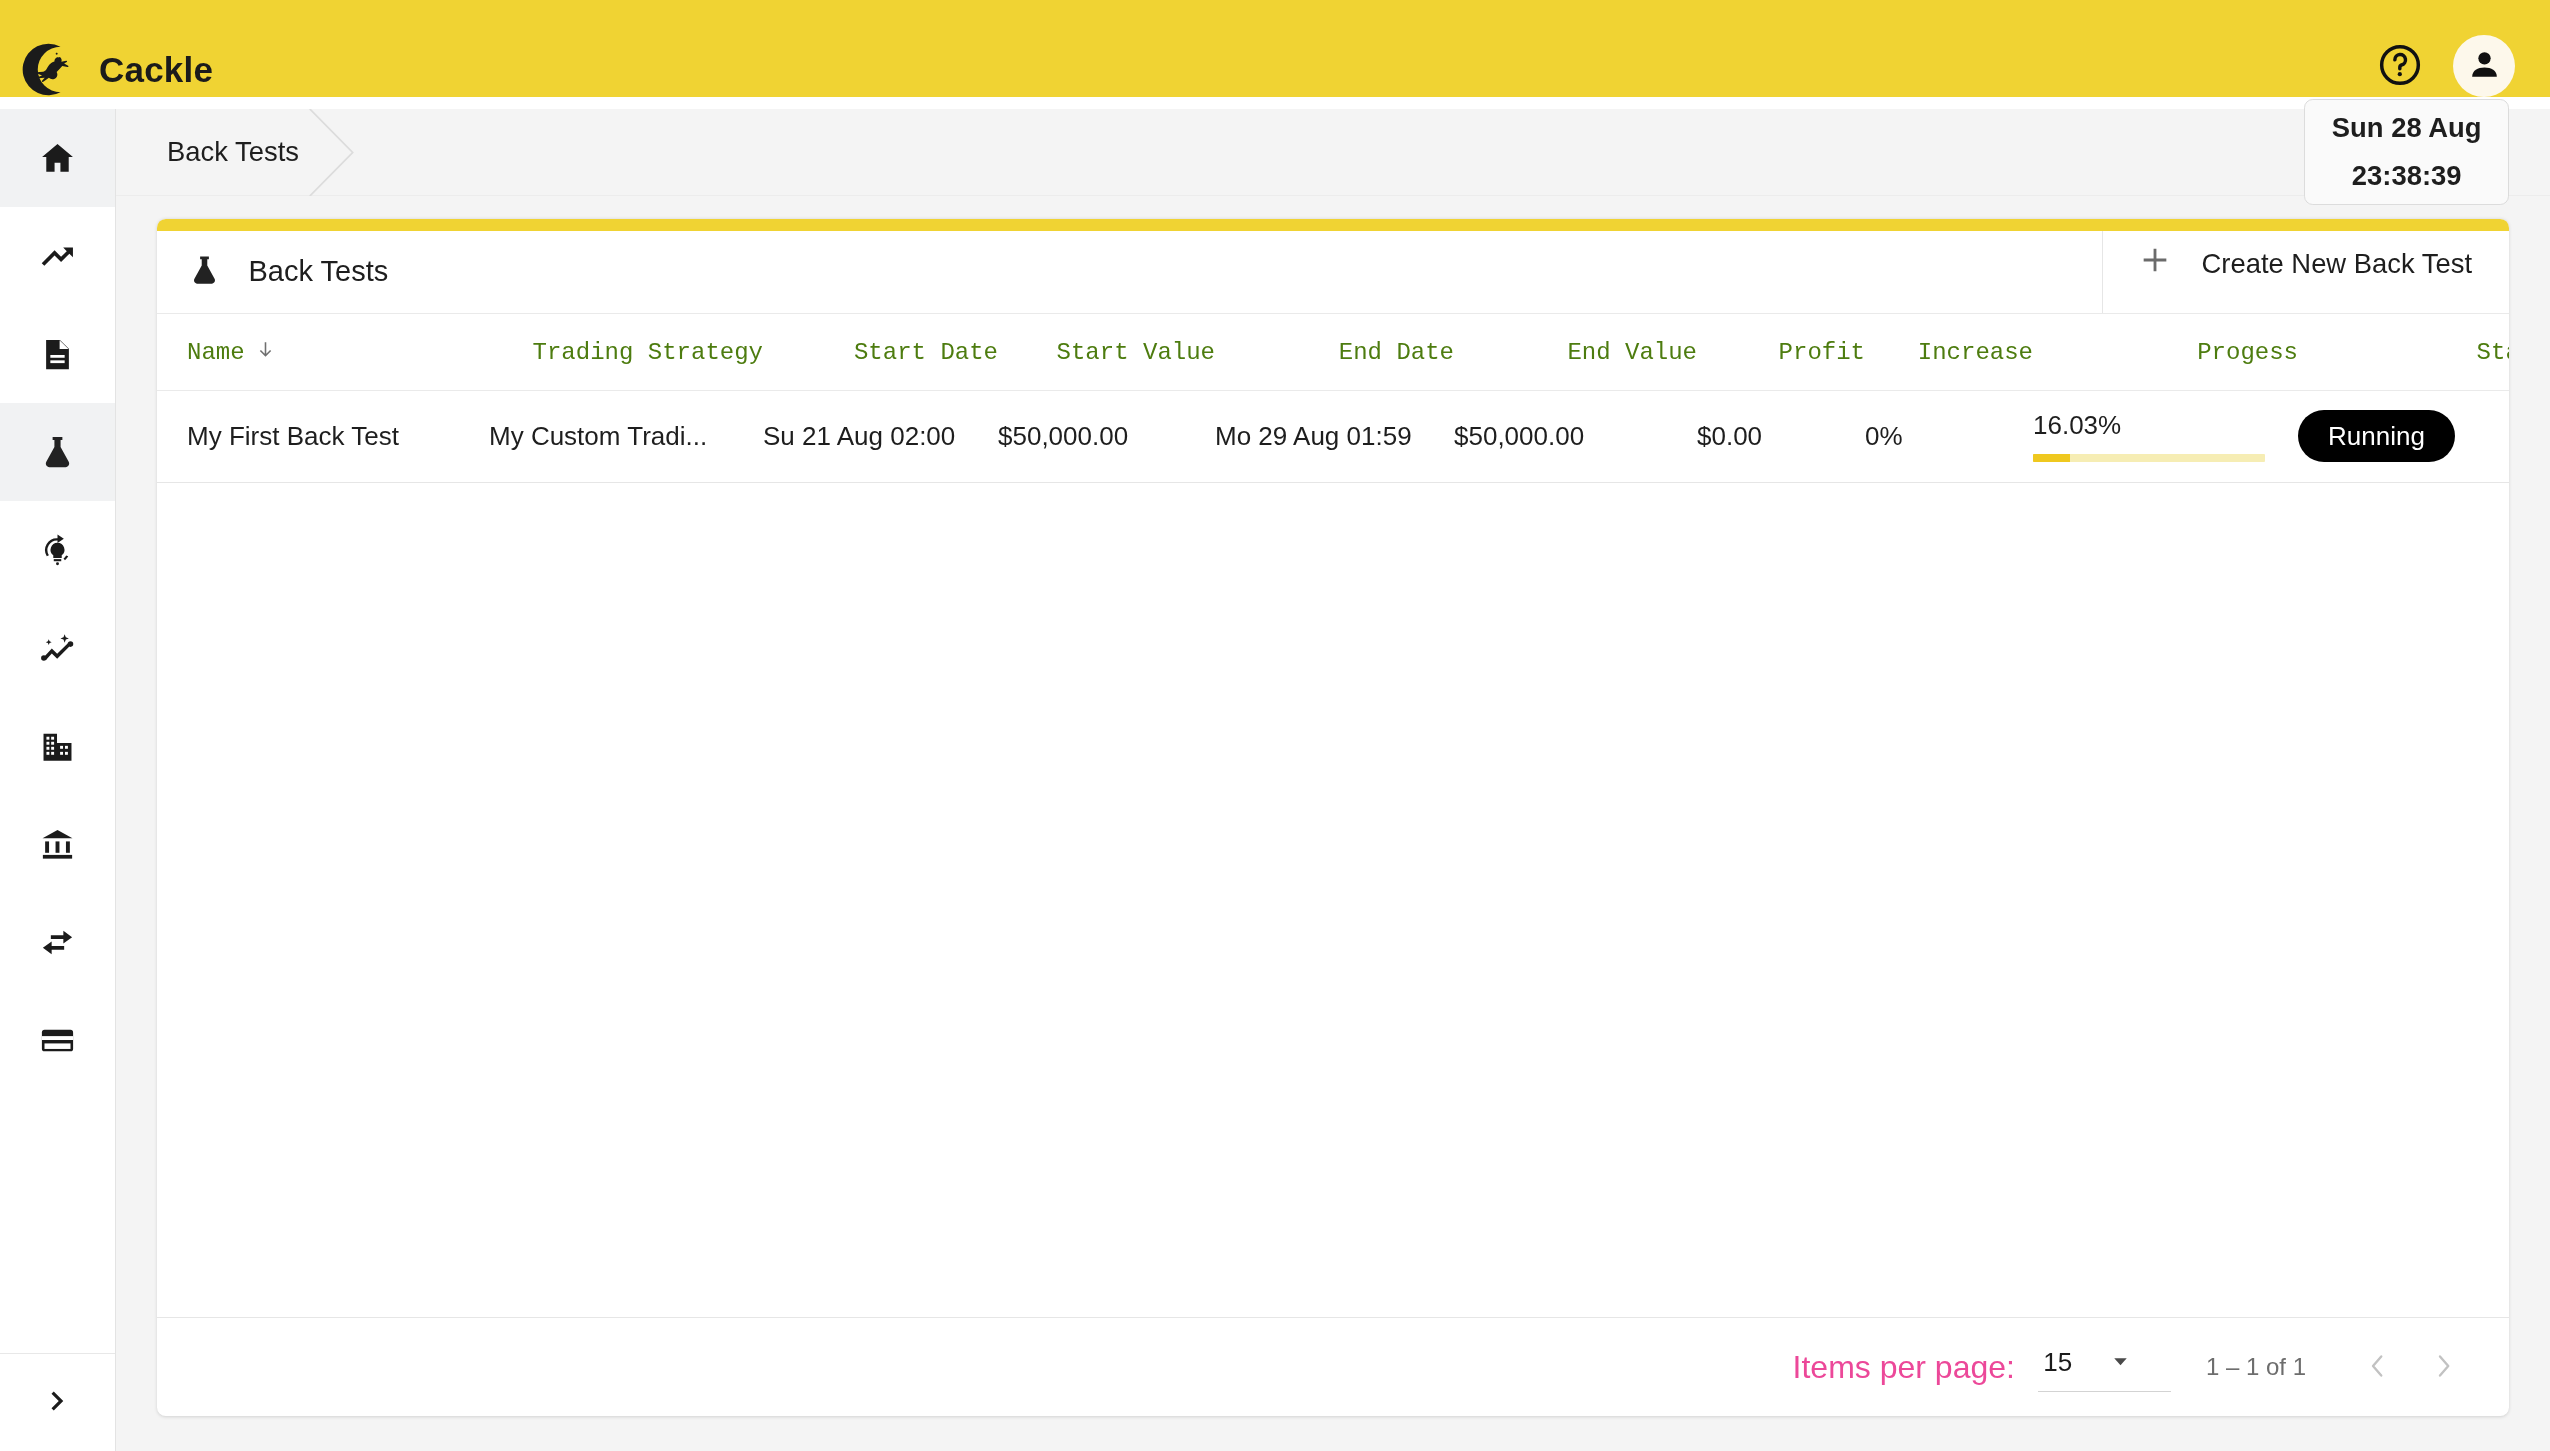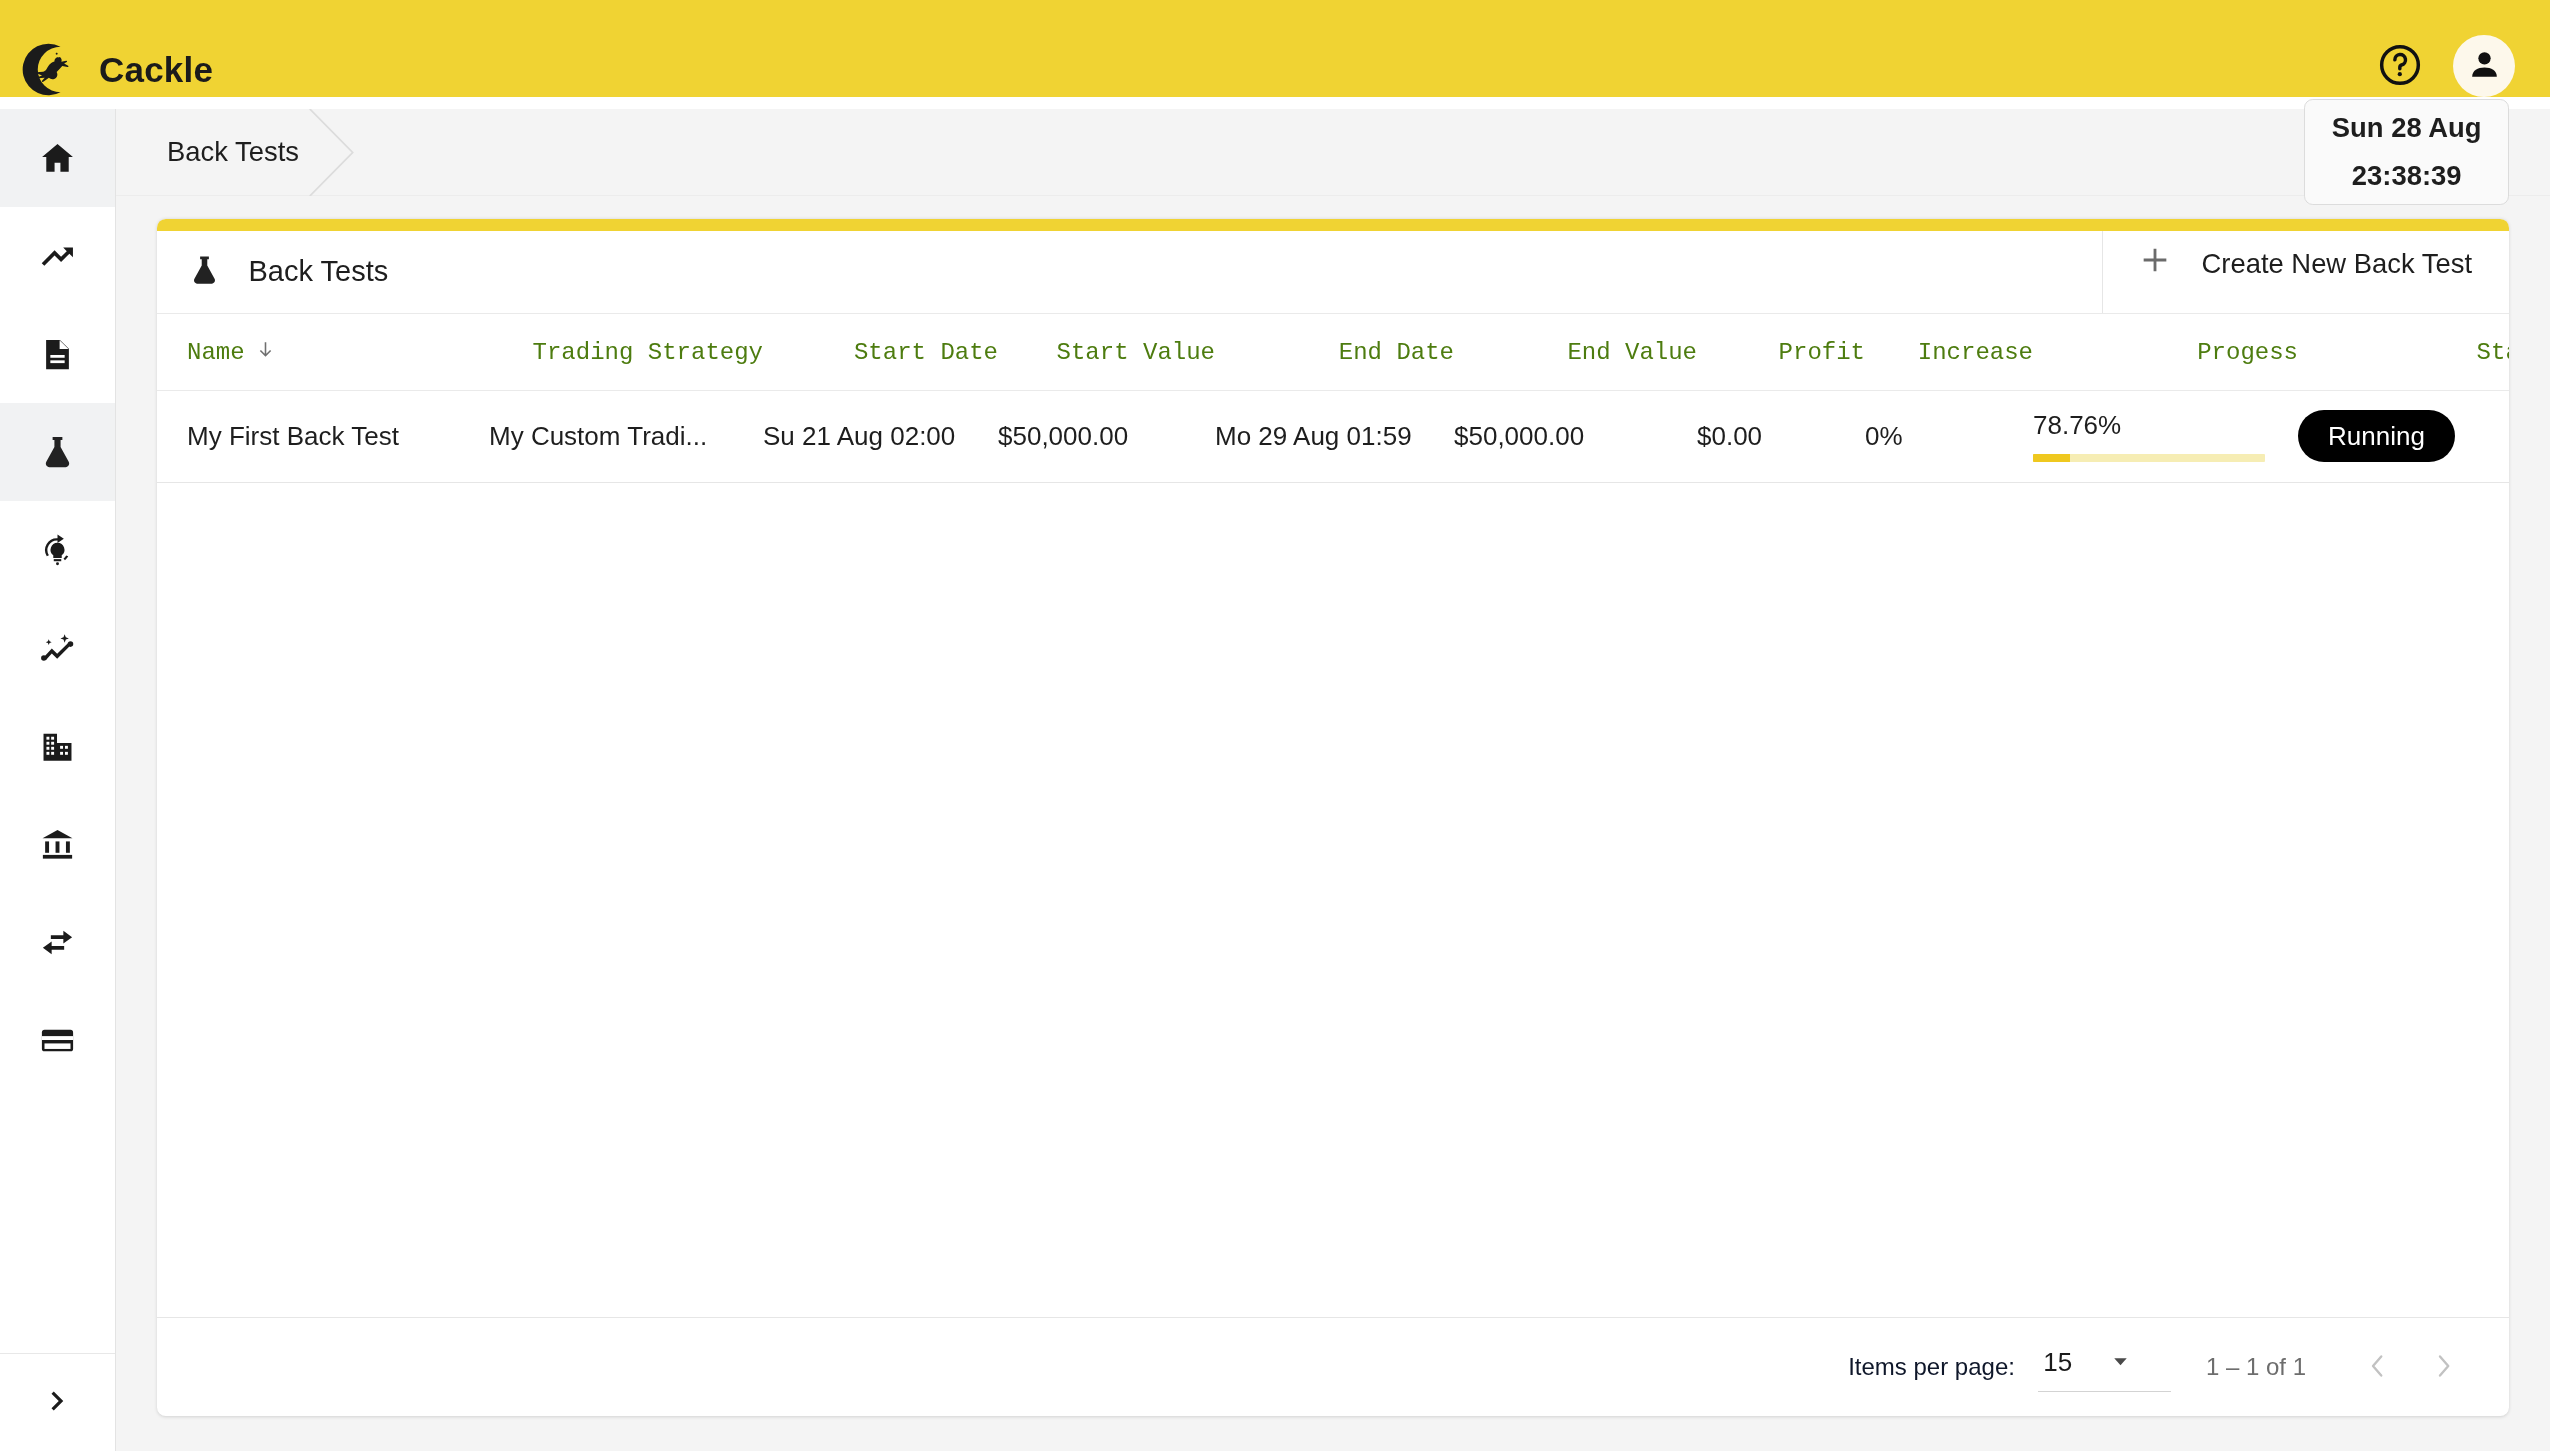--- a/index.html
+++ b/index.html
@@ -183,21 +183,21 @@
     font-size: 26px;
   }
 
   
   .paginator {
     flex: 0 0 99px; height: 99px;
     border-top: 0.9px solid #e6e6e6;
     display: flex; align-items: center; justify-content: flex-end;
     gap: 0; padding-right: 32px;
   }
-  .pg-label { font-size: 24px; color: #0f172a; margin-right: 23px; }
+  .pg-label { font-size: 32px; color: #ec4899; margin-right: 23px; }
   .pg-select {
     display: flex; align-items: center; gap: 37px;
     border-bottom: 0.9px solid #d3d3d3;
     padding: 5.3px 5.3px 12.4px 5.3px;
     min-width: 133px;
     cursor: pointer;
     margin-right: 35px;
   }
   .pg-select-val { font-size: 26px; color: #1b1b1b; }
   .pg-range { font-size: 24px; color: #6d6d6d; margin-right: 37px; white-space: nowrap; text-align: right; }
@@ -455,21 +455,21 @@
                 <td>
                     <div class="ellip">My Custom Tradi...</div>
                   </td>
                 <td>Su 21 Aug 02:00</td>
                 <td>$50,000.00</td>
                 <td>Mo 29 Aug 01:59</td>
                 <td>$50,000.00</td>
                 <td>$0.00</td>
                 <td>0%</td>
                 <td class="prog-cell">
-                  <div class="prog-val">78.76%</div>
+                  <div class="prog-val">16.03%</div>
                   <div class="prog-track">
                     <div class="prog-fill" id="prog-fill" style="width: 16.03%;"></div>
                   </div>
                 </td>
                 <td>
                   <span class="badge">Running</span>
                 </td>
                 <td>
                   
                 </td>

